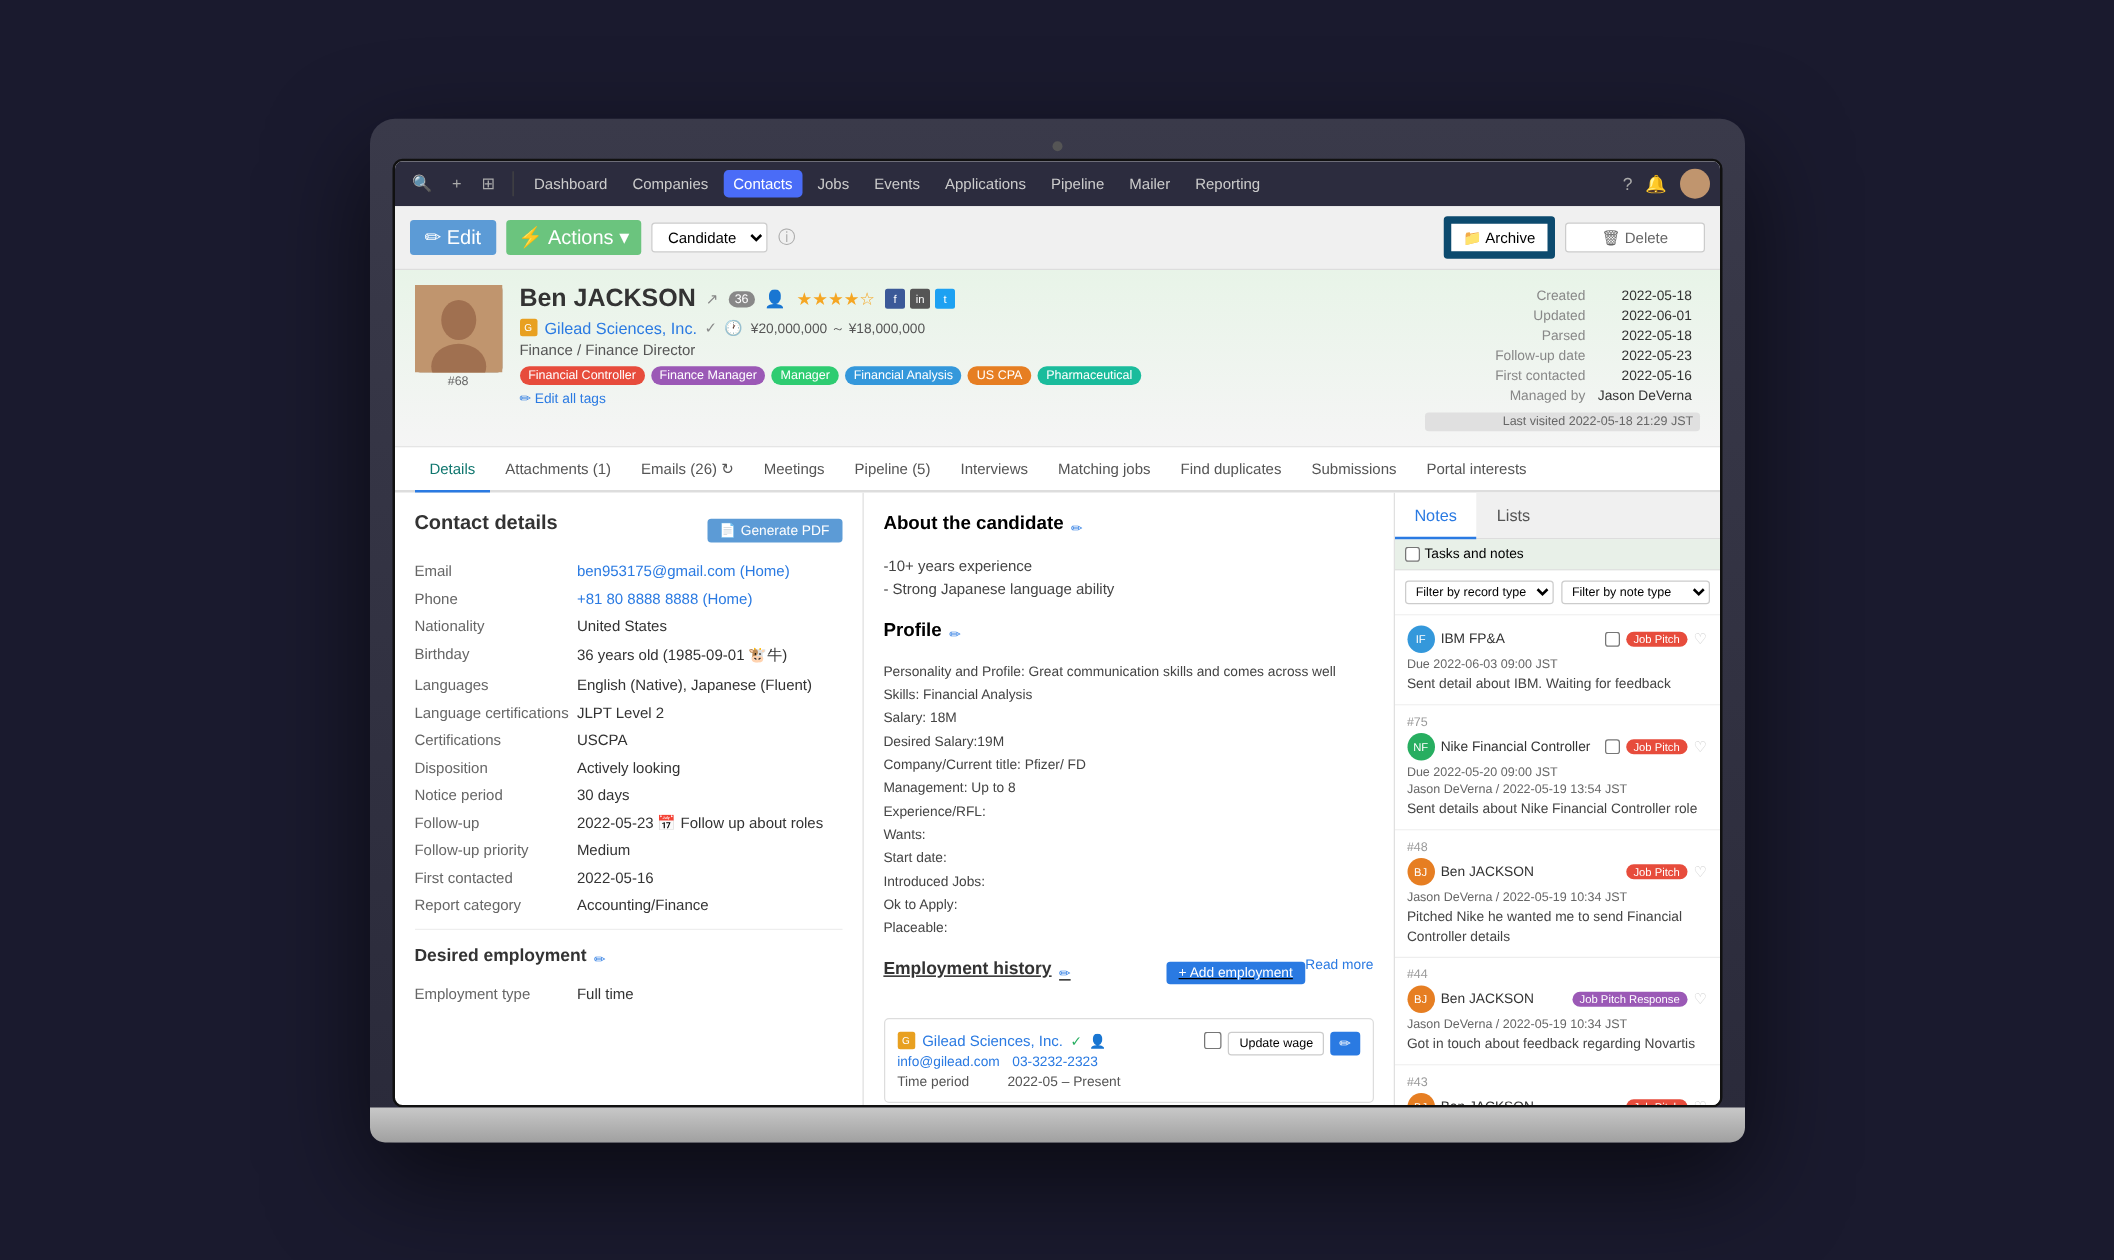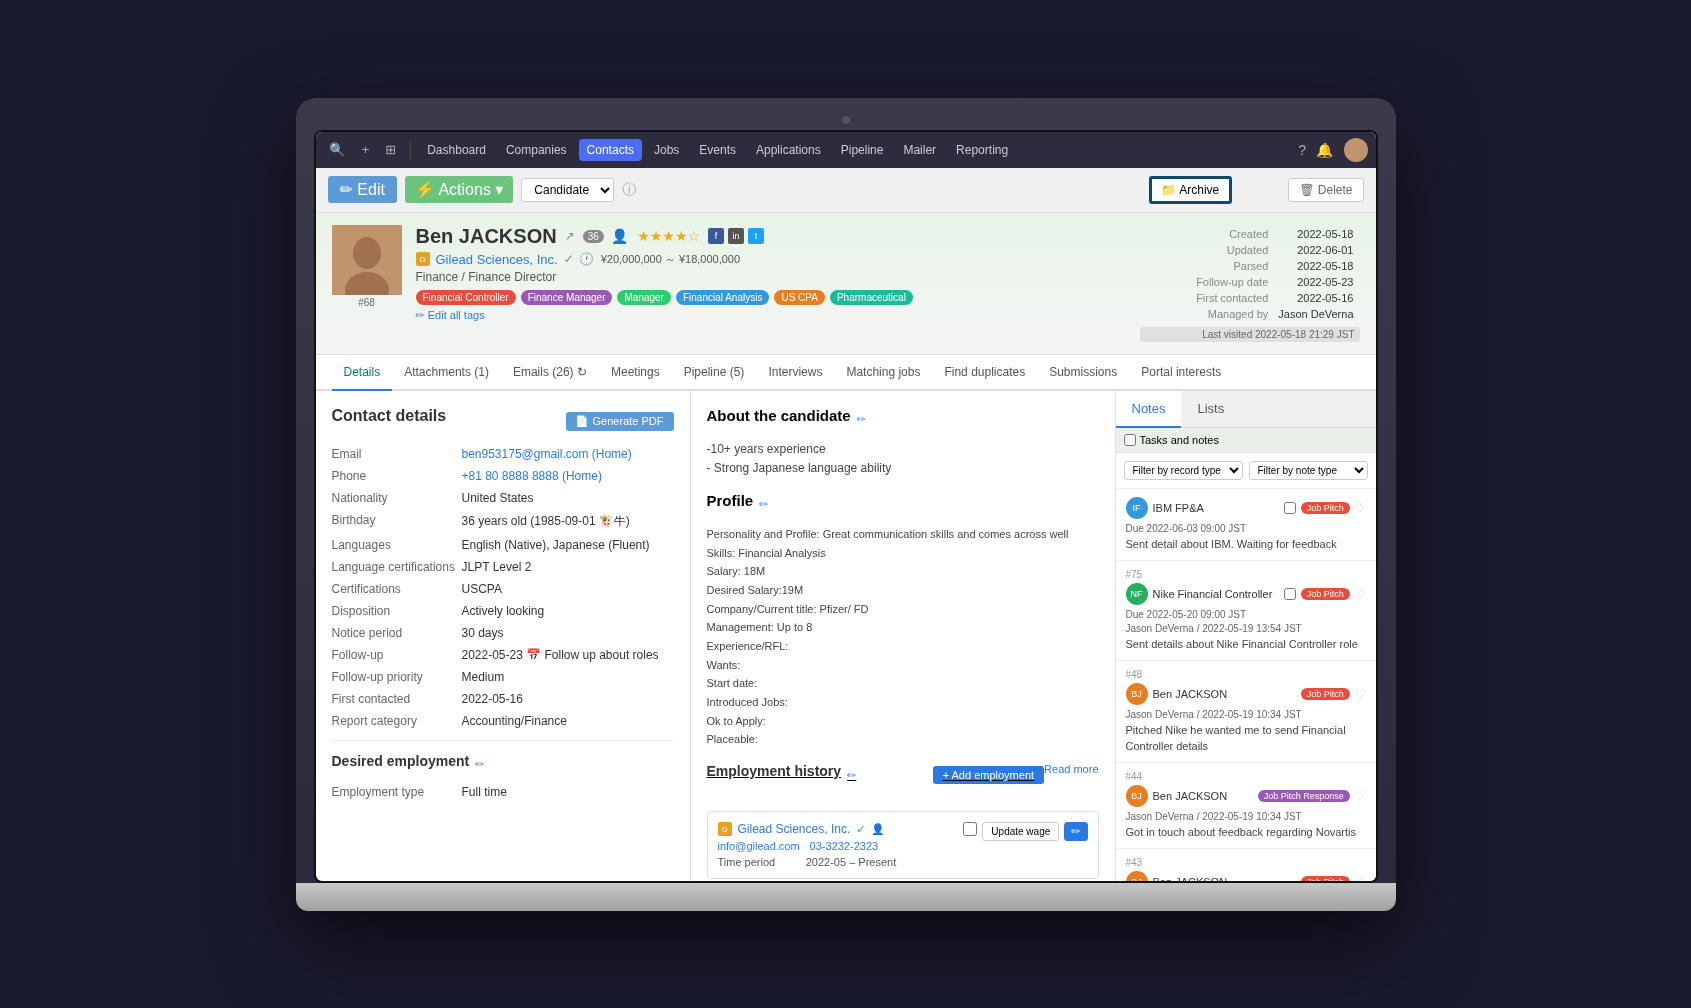--- a/index.html
+++ b/index.html
@@ -86,35 +86,34 @@
     .select-candidate {
       font-size: 12px;
       padding: 3px 8px;
       border: 1px solid #ccc;
       border-radius: 3px;
       background: #fff;
     }
     .btn-archive {
       margin-left: auto;
       background: #fff;
-      border: 3px solid #0c4a6e;
+      border: 6px solid #0c4a6e;
       padding: 4px 10px;
       border-radius: 3px;
       font-size: 12px;
       cursor: pointer;
     }
     .btn-delete {
       background: #fff;
       border: 1px solid #ccc;
-      padding: 4px 10px;
+      padding: 4px 28px;
       border-radius: 3px;
       font-size: 12px;
       cursor: pointer;
       color: #666;
-      margin-left: 48px;
     }
 
     
     .candidate-header {
       background: linear-gradient(180deg, #e8f4e8 0%, #f5f5f5 100%);
       padding: 12px 16px;
       display: flex;
       align-items: flex-start;
       gap: 14px;
       border-bottom: 1px solid #ddd;

